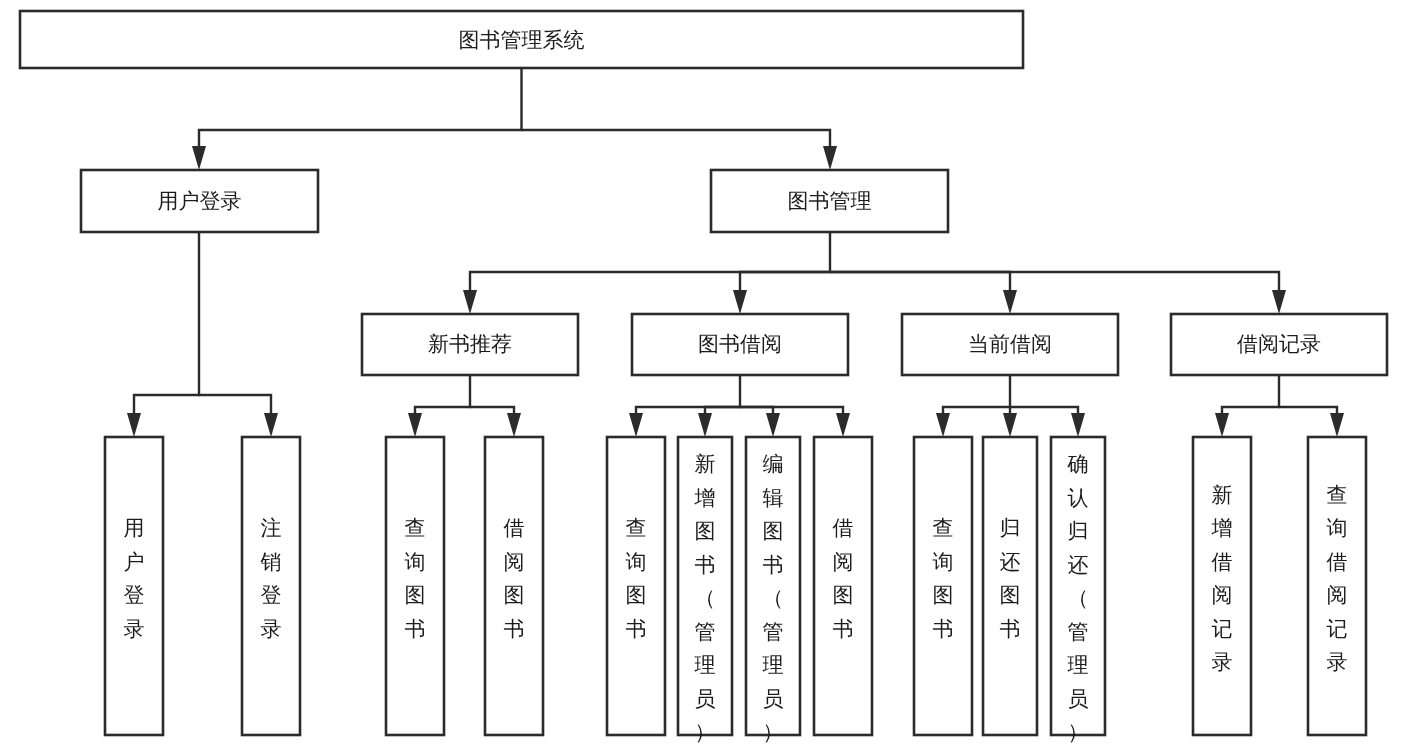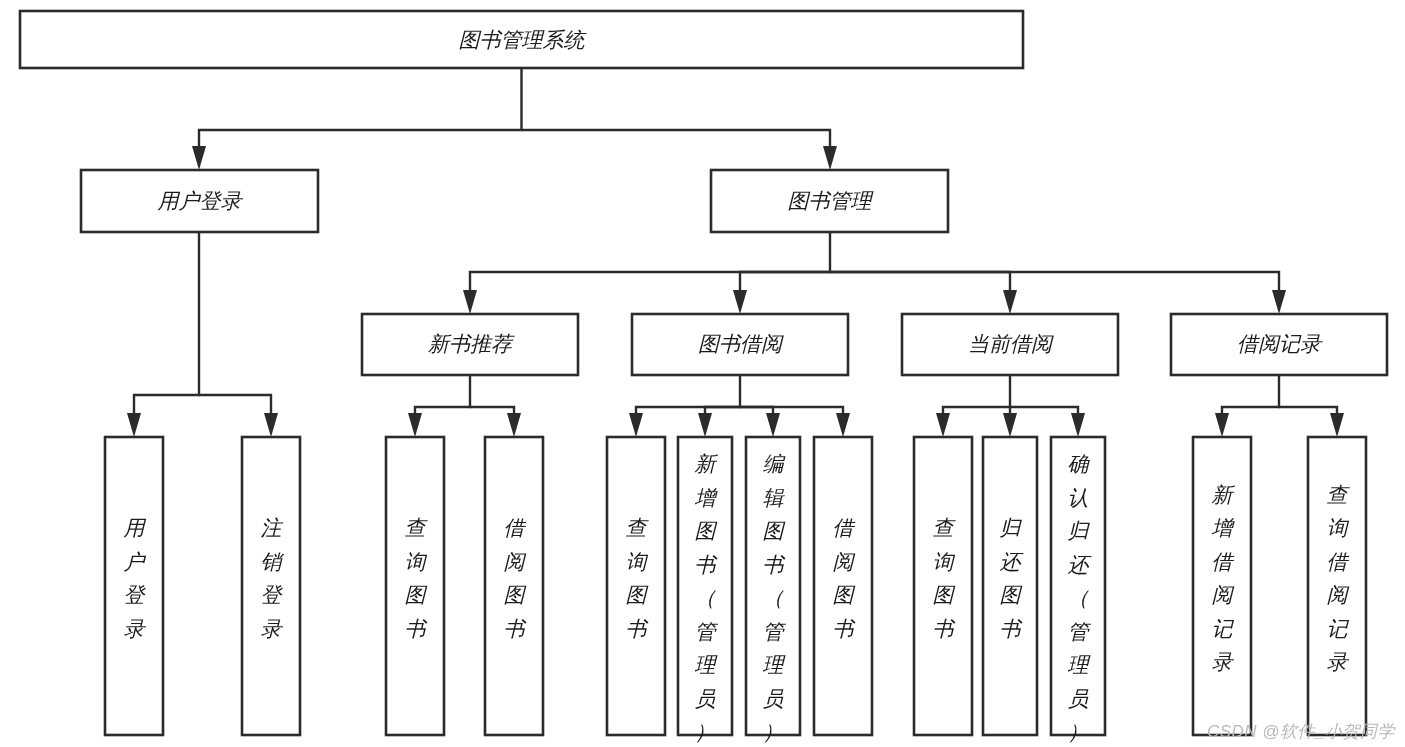--- a/index.html
+++ b/index.html
@@ -11,21 +11,20 @@
     width: 1405px;
     height: 747px;
     font-family: "Liberation Sans", "DejaVu Sans", sans-serif;
     overflow: hidden;
     position: relative;
   }
   #diagram-root {
     position: relative;
     width: 1405px;
     height: 747px;
-    font-style: italic;
   }
   svg#flowchart {
     position: absolute;
     top: 0; left: 0;
     width: 1405px;
     height: 747px;
     display: block;
   }
   .node-box {
     fill: #ffffff;
@@ -216,15 +215,14 @@
       <rect class="node-box" x="1193" y="437" width="58" height="298"></rect>
       <text class="node-label-v" x="1222" y="0"><tspan x="1222" y="501.88">新</tspan><tspan x="1222" y="535.38">增</tspan><tspan x="1222" y="568.88">借</tspan><tspan x="1222" y="602.38">阅</tspan><tspan x="1222" y="635.88">记</tspan><tspan x="1222" y="669.38">录</tspan></text>
     </g>
     <g>
       <rect class="node-box" x="1308" y="437" width="58" height="298"></rect>
       <text class="node-label-v" x="1337" y="0"><tspan x="1337" y="501.88">查</tspan><tspan x="1337" y="535.38">询</tspan><tspan x="1337" y="568.88">借</tspan><tspan x="1337" y="602.38">阅</tspan><tspan x="1337" y="635.88">记</tspan><tspan x="1337" y="669.38">录</tspan></text>
     </g>
 
   </svg>
 
-  <div class="watermark-text">CSDN @软件_小贺同学</div>
 
 </div>
 
 </body></html>

